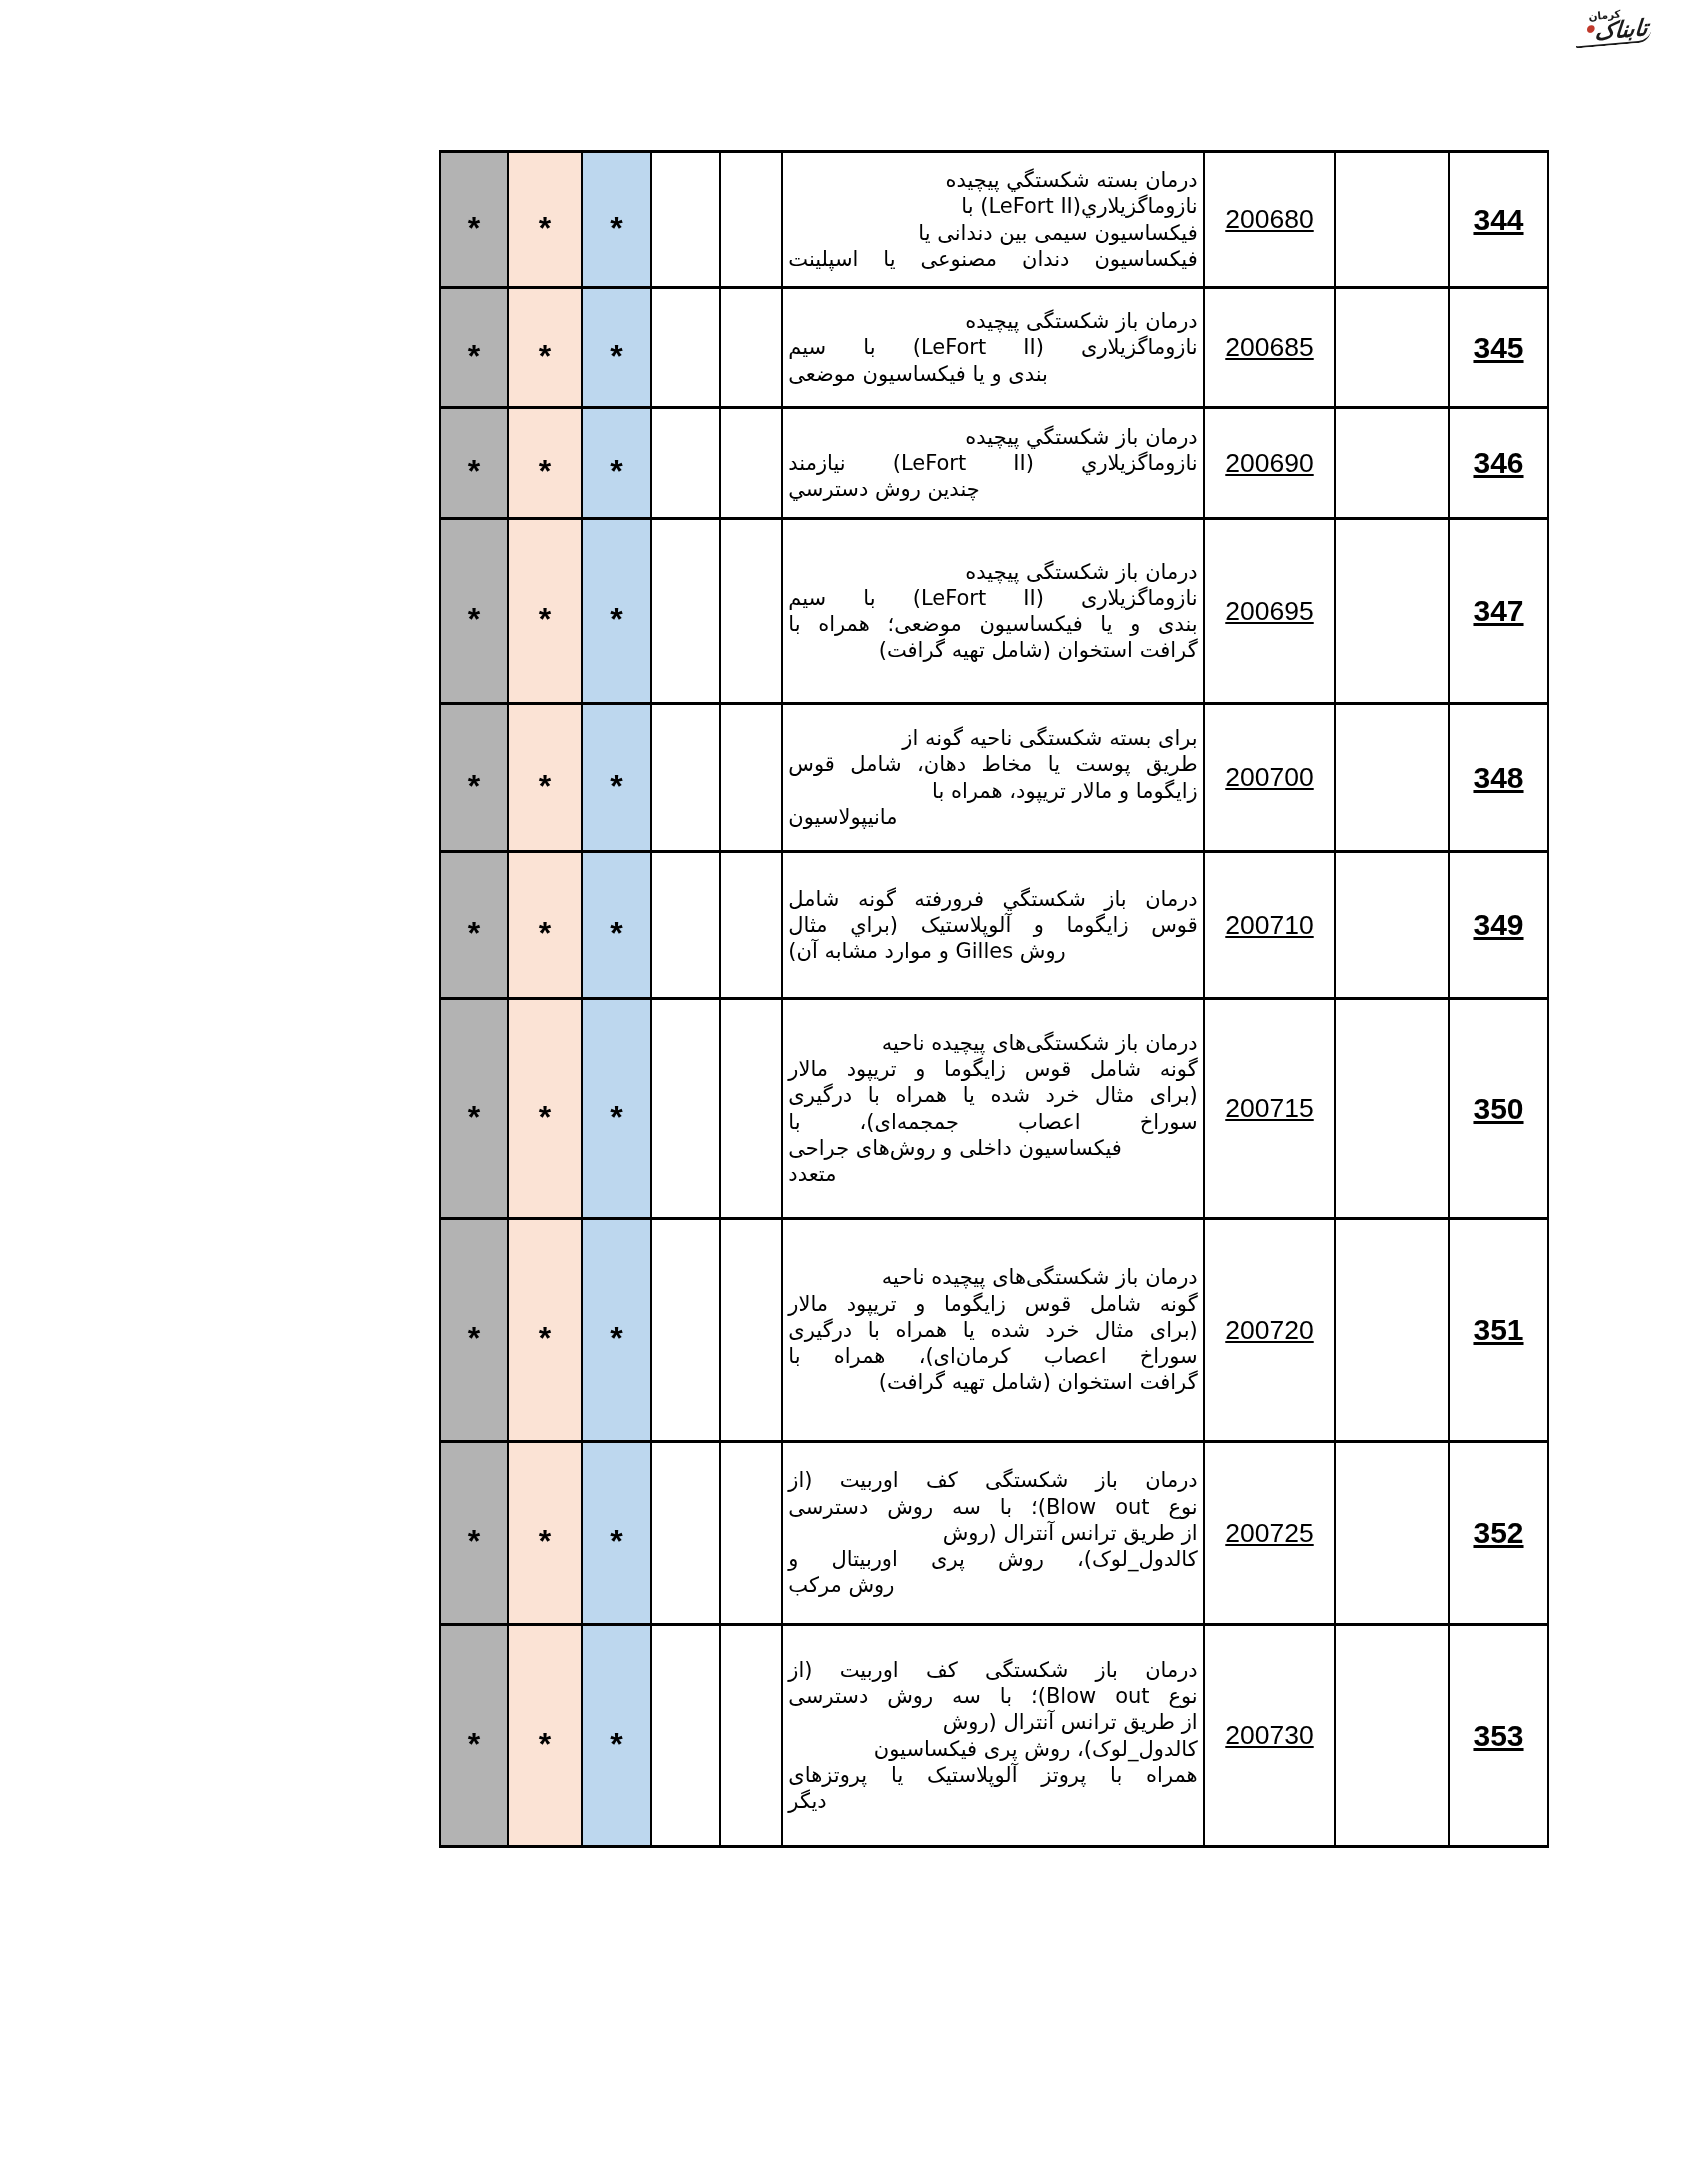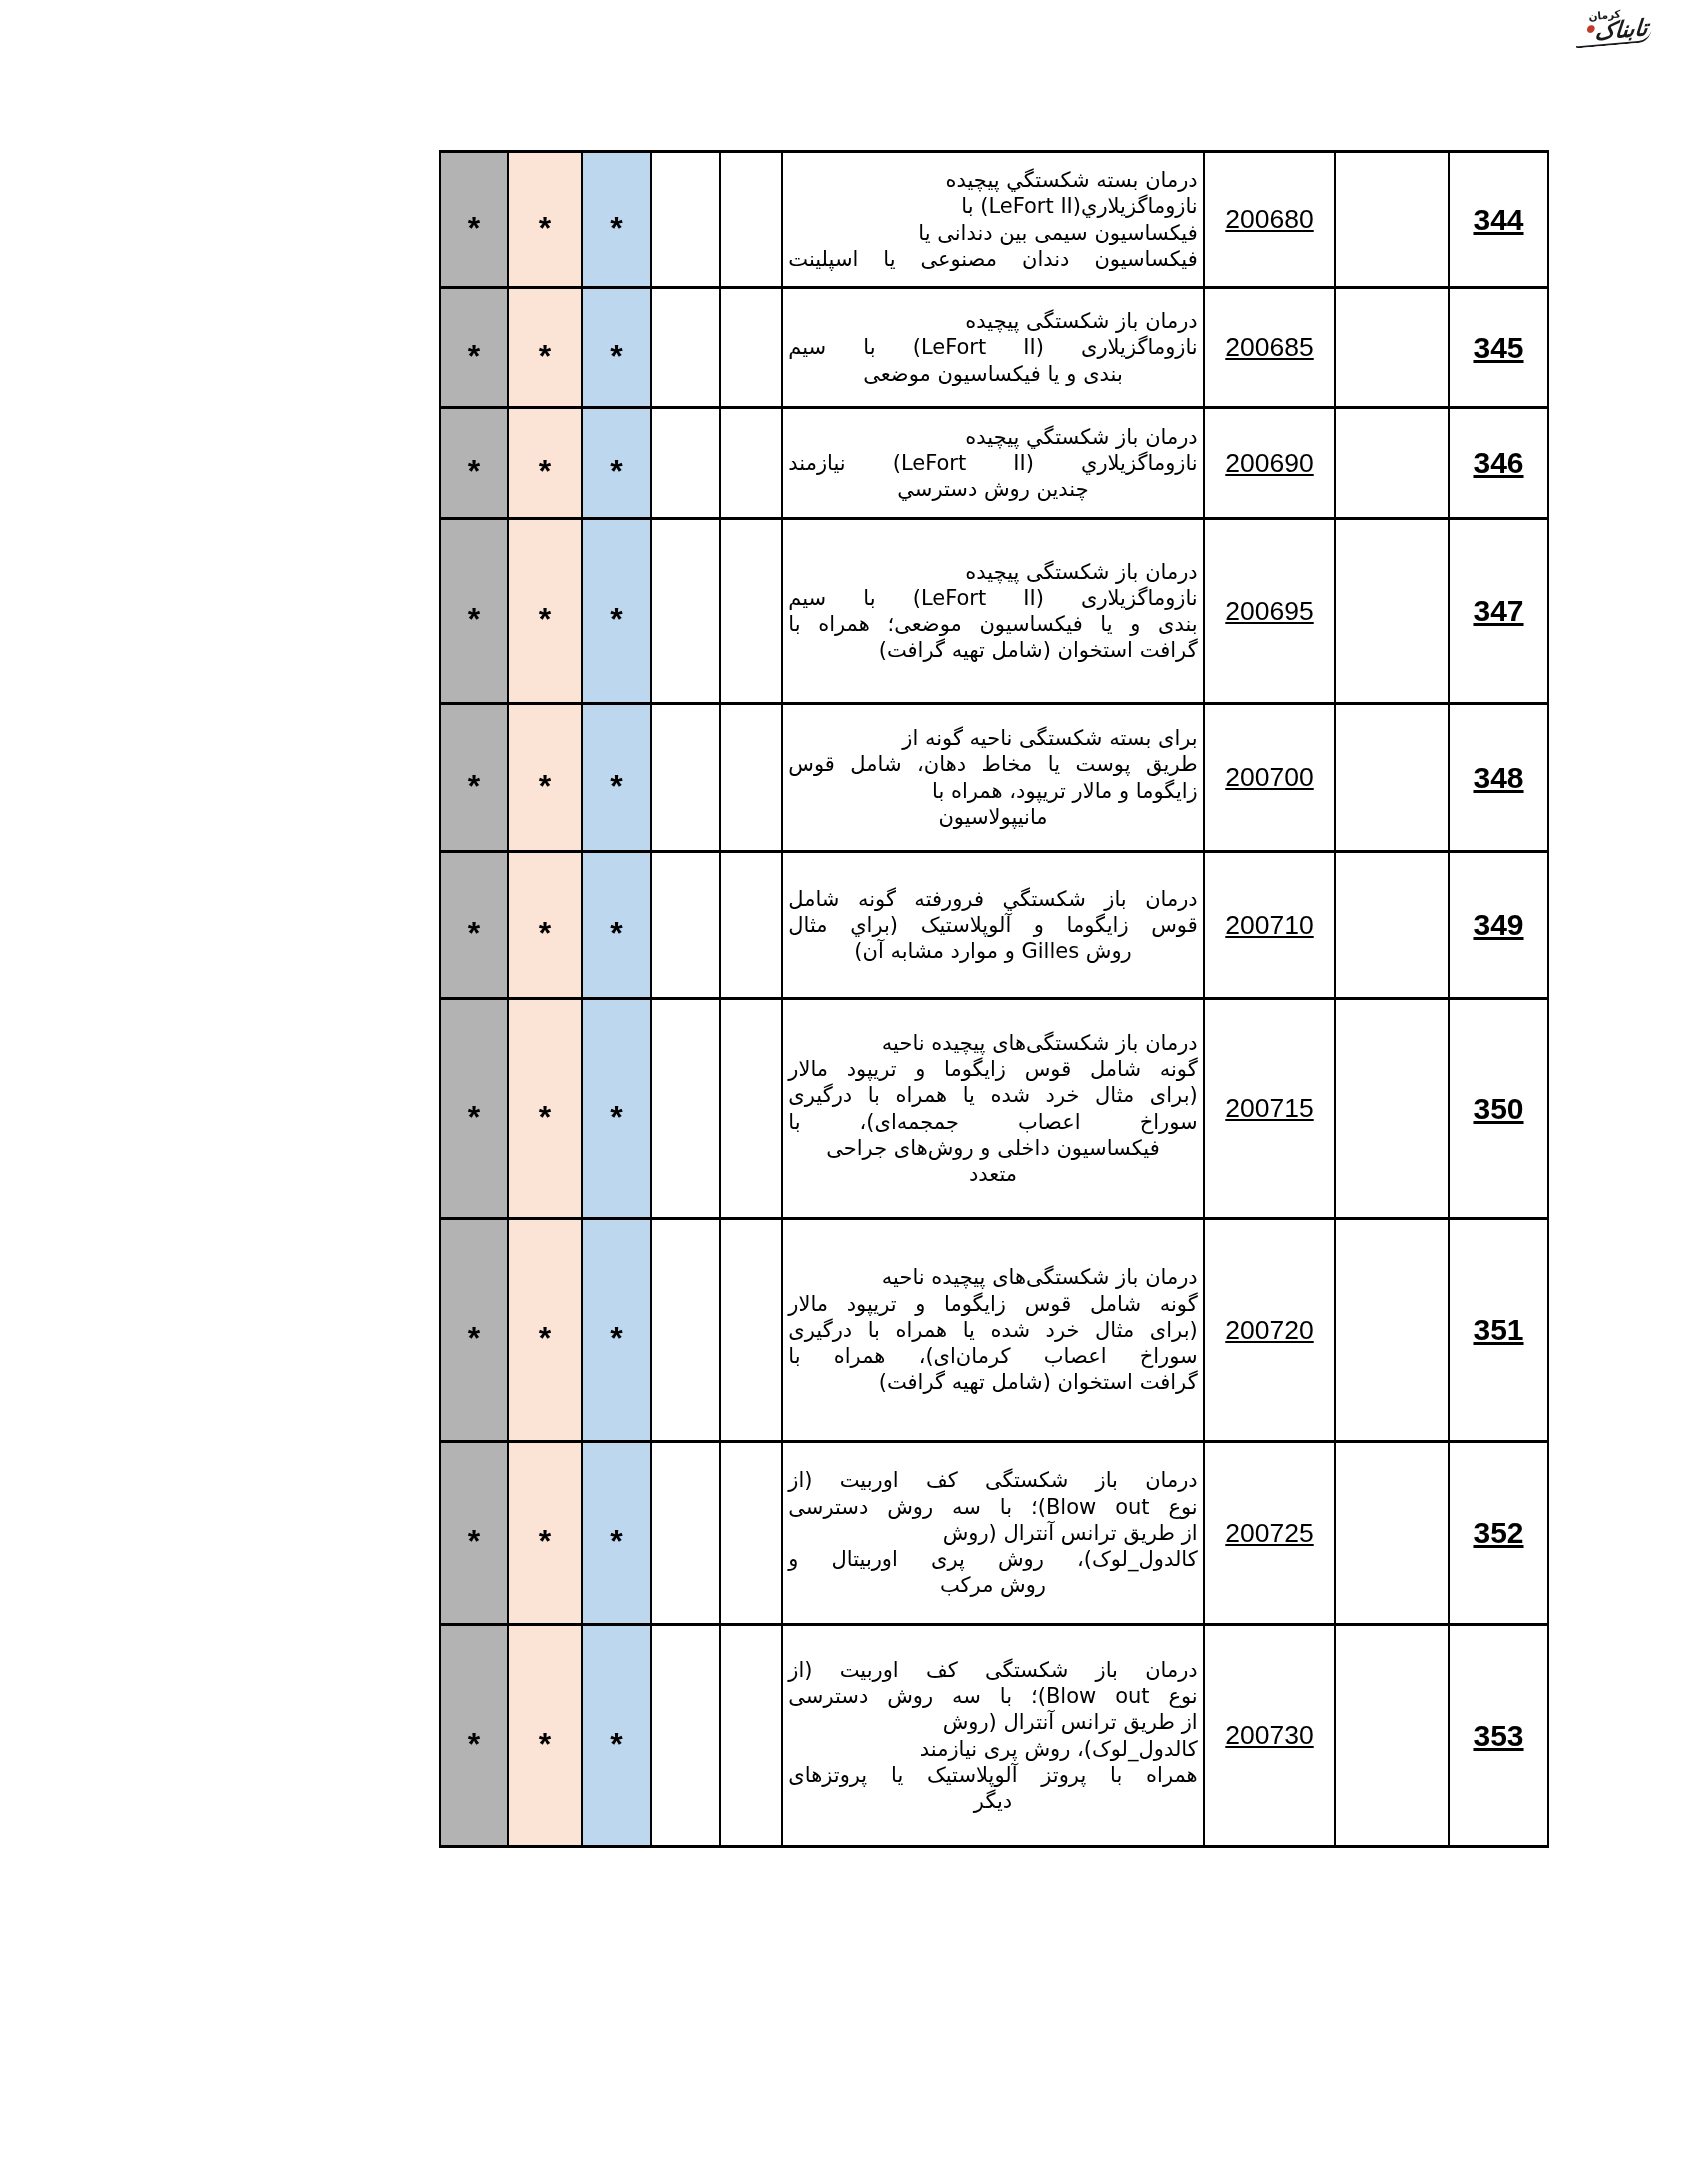--- a/index.html
+++ b/index.html
@@ -54,21 +54,21 @@
   td.desc-td{padding:0;}
   .desc{
     height:100%;box-sizing:border-box;
     display:flex;flex-direction:column;justify-content:space-around;
     padding:2.6px 5.3px;
   }
   .ln{
     font-size:21px;line-height:1.25;direction:rtl;
   }
   .ln.right{text-align:right;white-space:nowrap;}
-  .ln.left{text-align:center;white-space:nowrap;}
+  .ln.left{text-align:left;white-space:nowrap;}
   .ln.full{text-align:justify;text-align-last:justify;}
   .star-wrap{
     height:100%;display:flex;align-items:center;justify-content:center;
   }
   .star{
     font-family:"Liberation Sans",sans-serif;
     font-weight:bold;font-size:32px;line-height:1;
     transform:translateY(8px);
   }
 </style>
@@ -368,21 +368,21 @@
         </tr>
         <tr style="height: 222px;">
           <td class="numcell rownum">353</td>
           <td></td>
           <td class="numcell">200730</td>
           <td class="desc-td">
             <div class="desc">
               <div class="ln full">درمان باز شکستگی کف اوربیت (از</div>
               <div class="ln full">نوع Blow out)؛ با سه روش دسترسی</div>
               <div class="ln right">از طریق ترانس آنترال (روش</div>
-              <div class="ln right">کالدول_لوک)، روش پری نیازمند</div>
+              <div class="ln right">کالدول_لوک)، روش پری فیکساسیون</div>
               <div class="ln full">همراه با پروتز آلوپلاستیک یا پروتزهای</div>
               <div class="ln left">دیگر</div>
             </div>
           </td>
           <td></td>
           <td></td>
           <td style="background: rgb(189, 215, 238);">
             <div class="star-wrap">
               <span class="star">*</span>
             </div>

